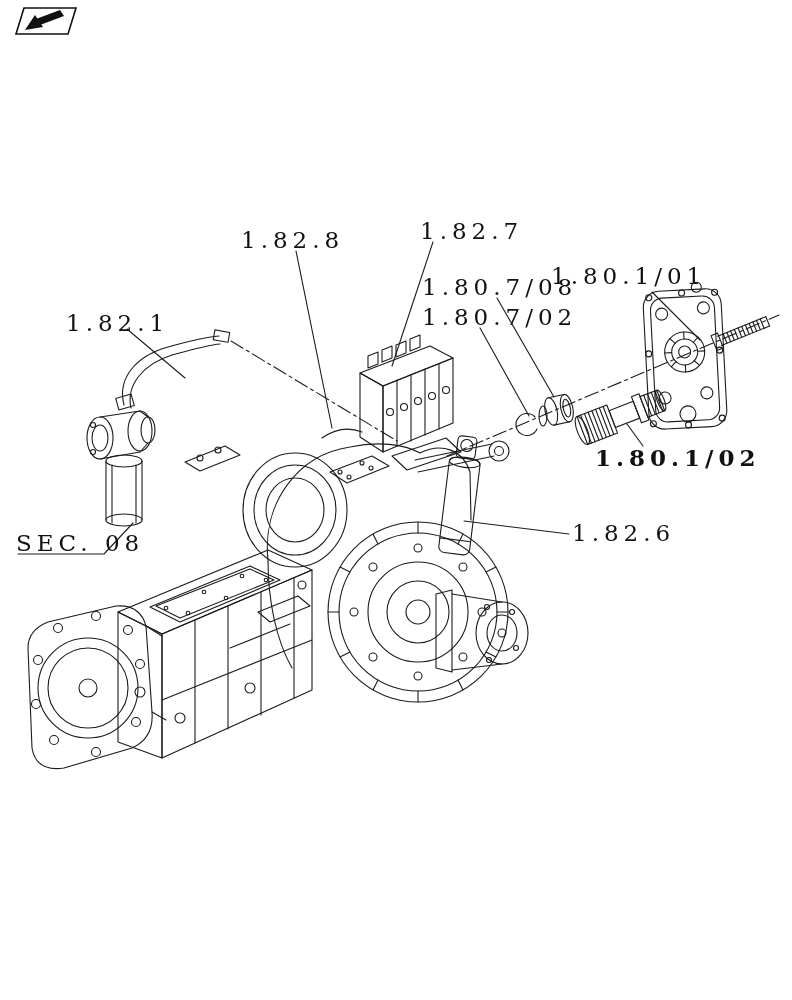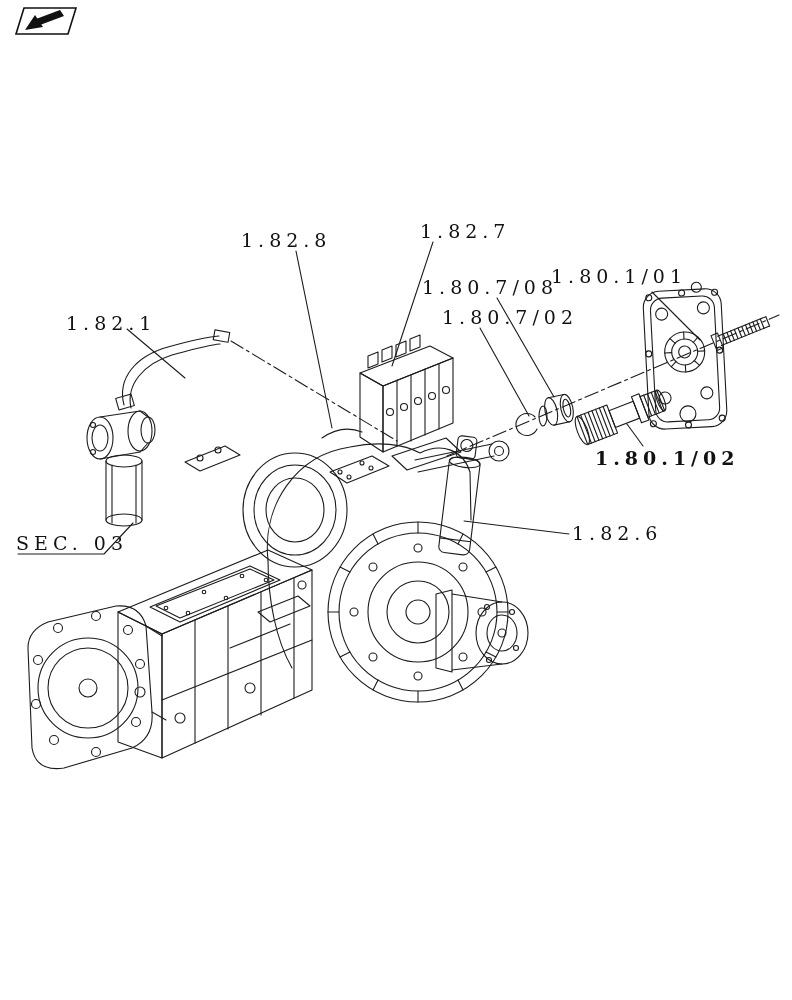--- a/index.html
+++ b/index.html
@@ -8,21 +8,21 @@
     width: 792px; height: 1000px; overflow: hidden;
     font-family: "DejaVu Serif", "Liberation Serif", serif;
   }
   .page {
     position: relative; width: 792px; height: 1000px; background: #ffffff;
   }
   .drawing {
     position: absolute; left: 0; top: 0; width: 792px; height: 1000px;
   }
   .sec-label {
-    position: absolute; font-size: 19px; letter-spacing: 5px;
+    position: absolute; font-size: 23px; letter-spacing: 5px;
     color: #111111; white-space: nowrap; line-height: 22px;
   }
   .corner-icon {
     position: absolute; left: 12px; top: 5px; width: 70px; height: 32px;
   }
 </style>
 </head>
 <body>
 
 <div class="page">
@@ -304,18 +304,18 @@
       </g>
 
     </g>
   </svg>
 
   <div class="sec-label" style="left:66px;  top:312px;">1.82.1</div>
   <div class="sec-label" style="left:241px; top:229px;">1.82.8</div>
   <div class="sec-label" style="left:420px; top:220px;">1.82.7</div>
   <div class="sec-label" style="left:422px; top:276px;">1.80.7/08</div>
   <div class="sec-label" style="left:551px; top:265px;">1.80.1/01</div>
-  <div class="sec-label" style="left:422px; top:306px;margin-left:20px;">1.80.7/02</div>
+  <div class="sec-label" style="left:422px; top:306px;">1.80.7/02</div>
   <div class="sec-label" style="left:595px; top:447px;font-weight:bold;">1.80.1/02</div>
-  <div class="sec-label" style="left:16px;  top:532px;">SEC. 03</div>
+  <div class="sec-label" style="left:16px;  top:532px;">SEC. 08</div>
   <div class="sec-label" style="left:572px; top:522px;">1.82.6</div>
 
 </div>
 
 </body></html>

